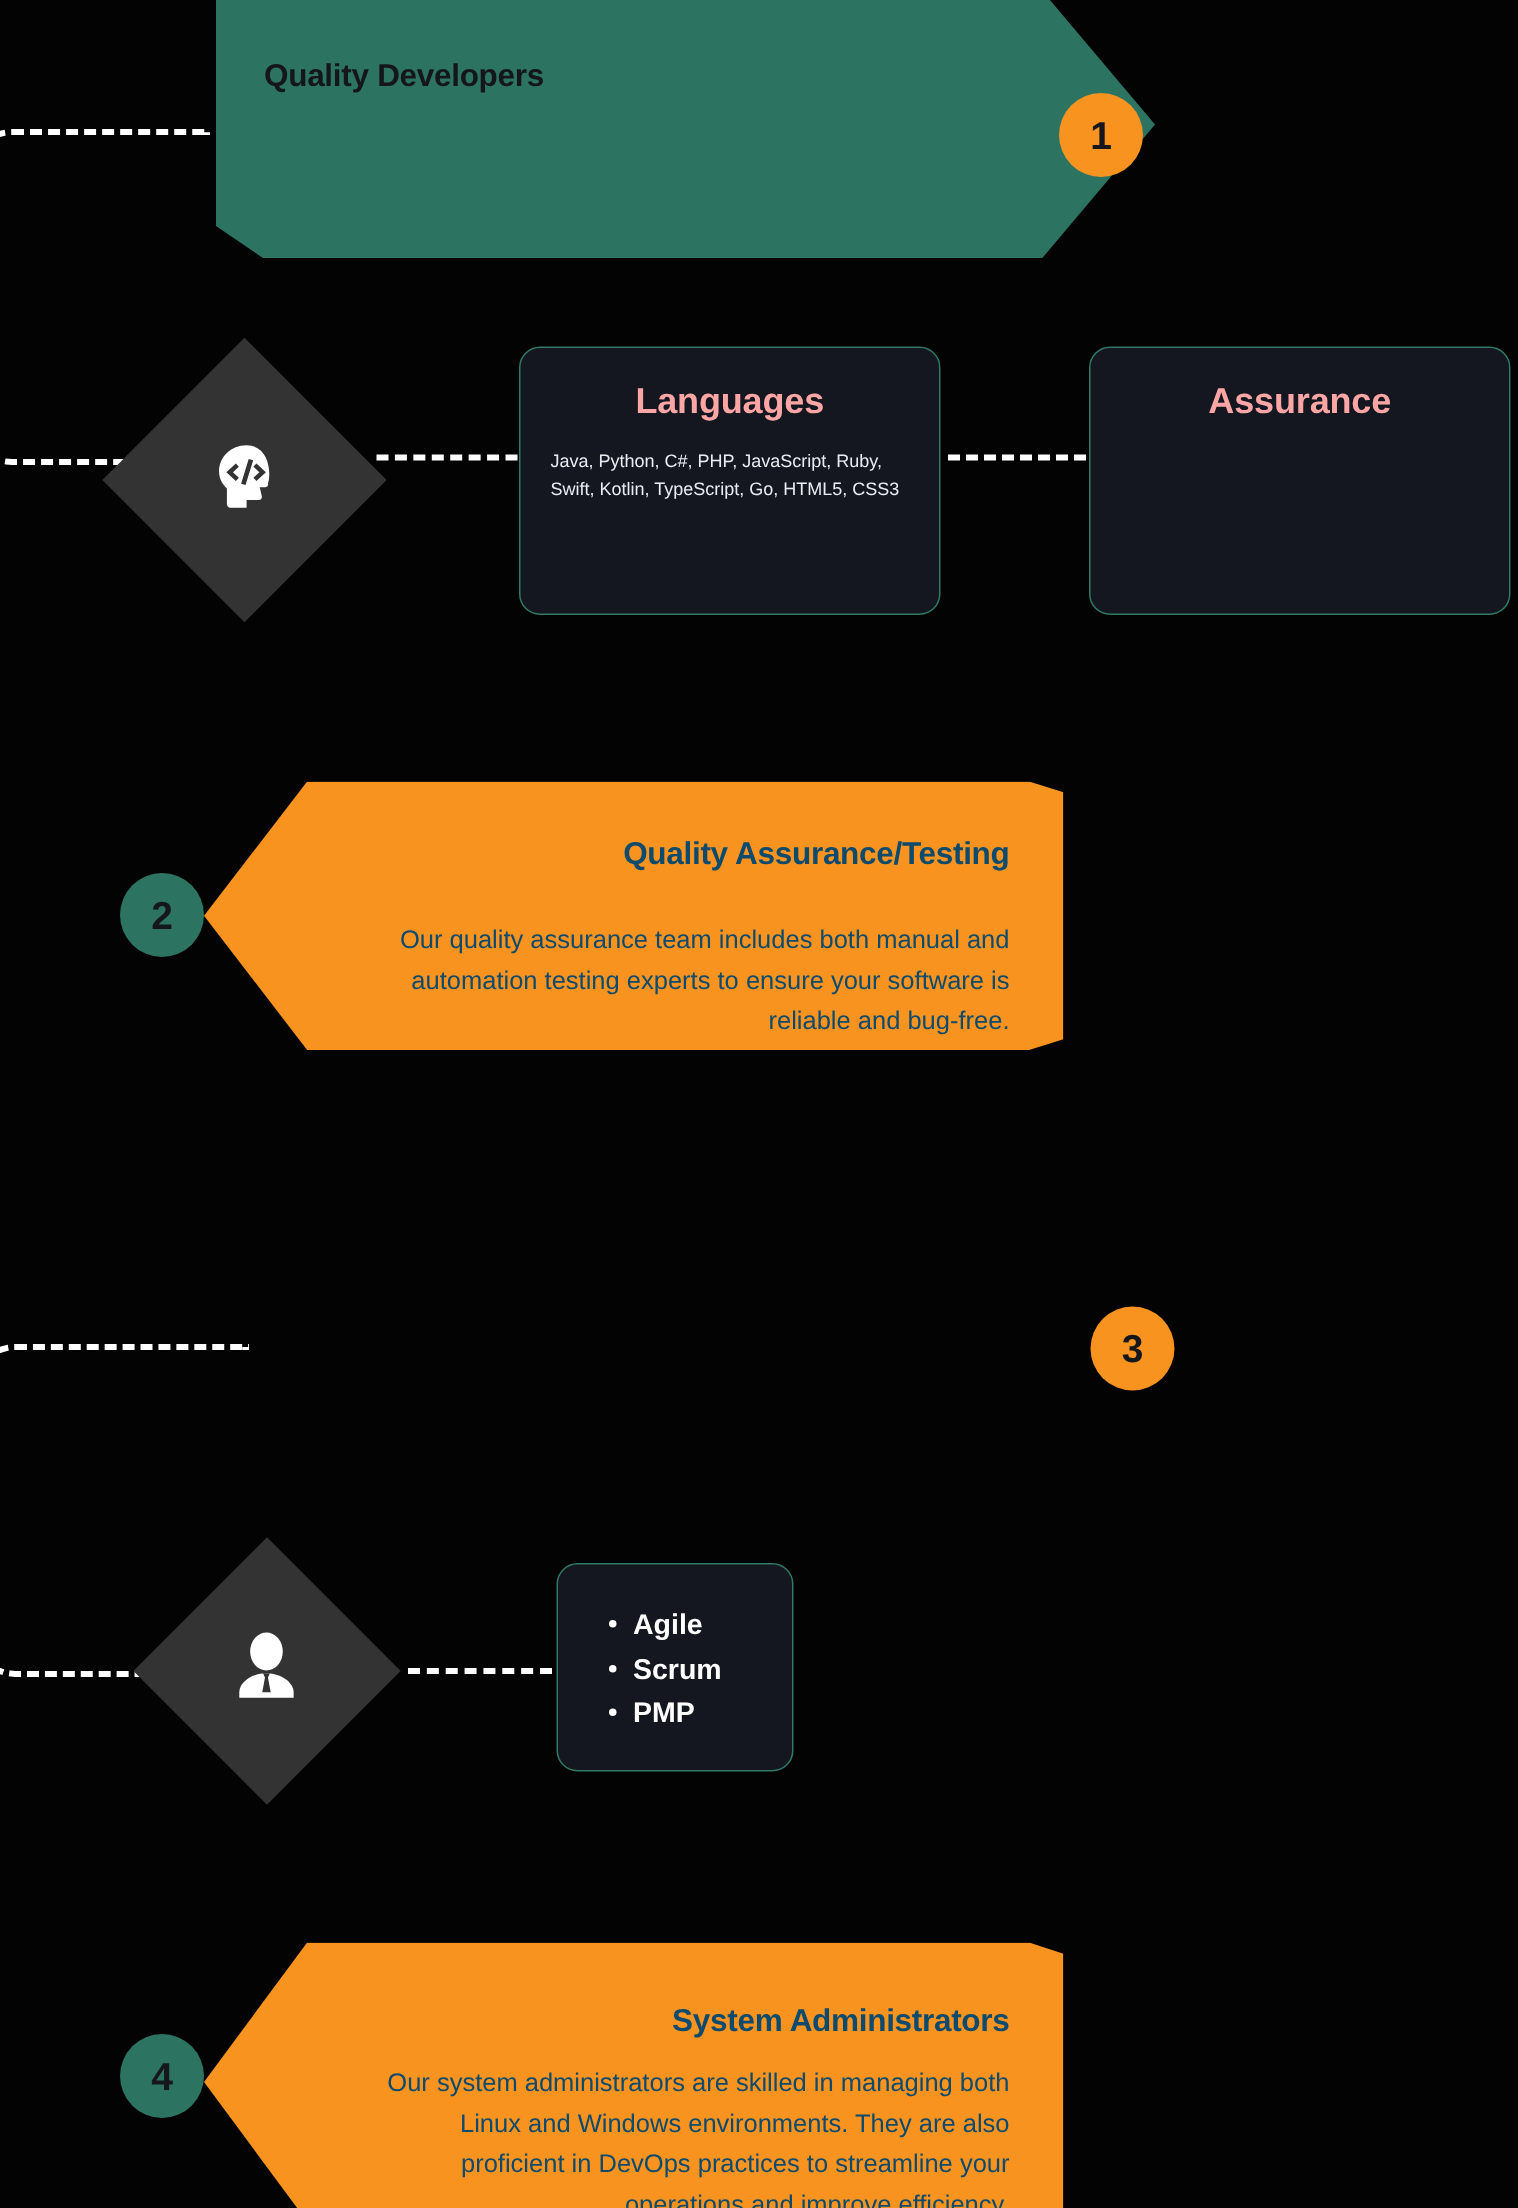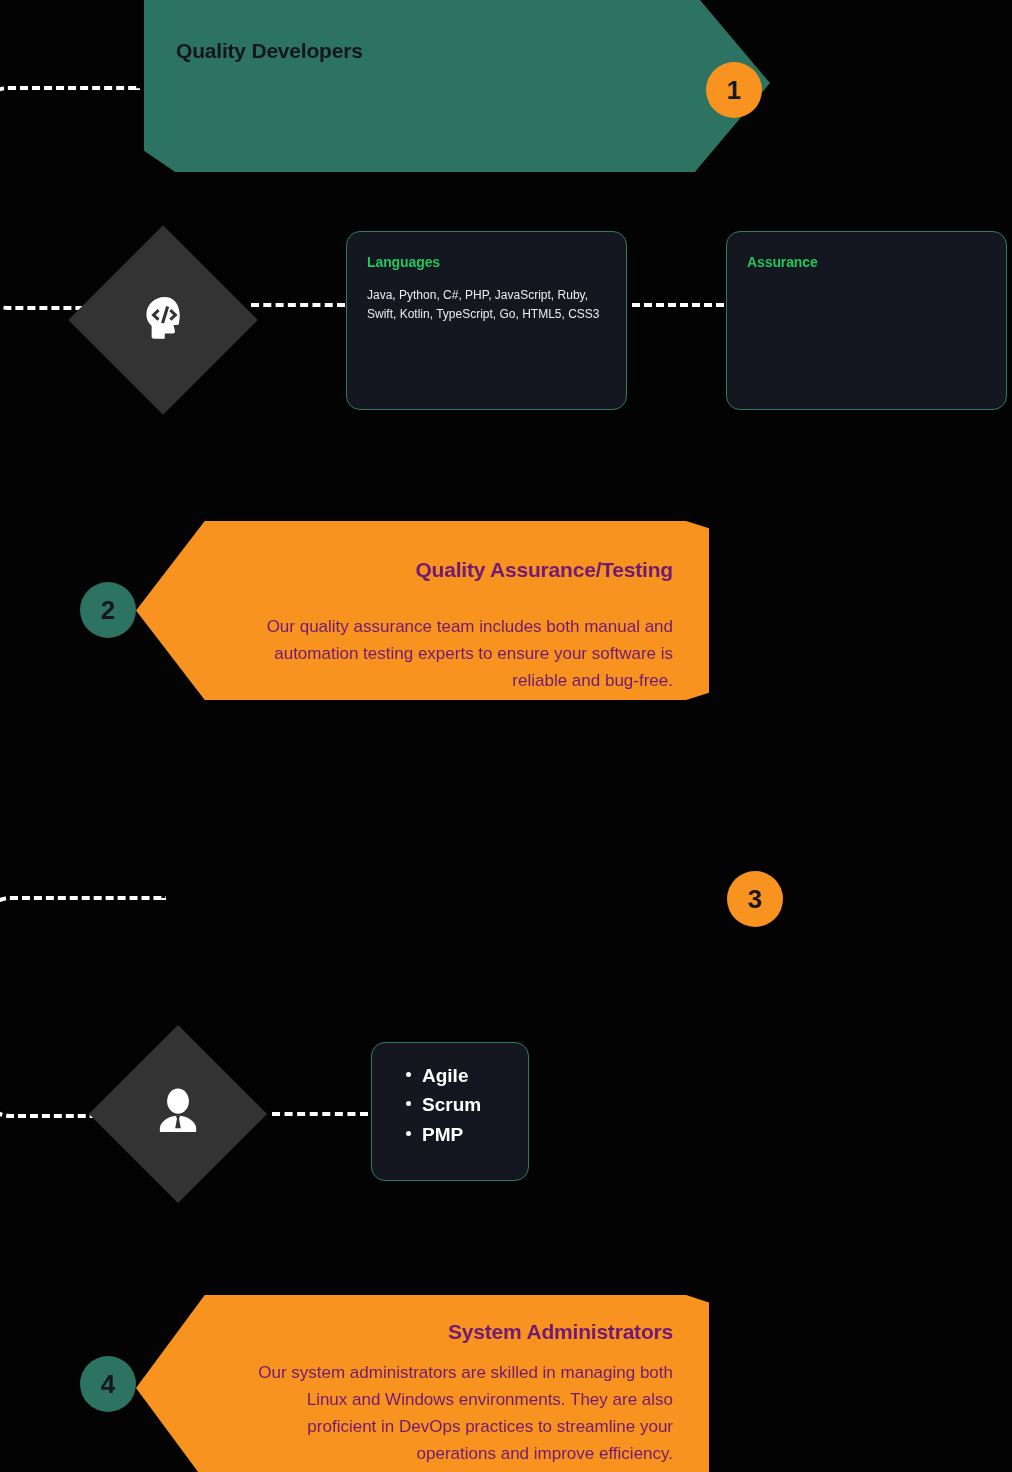--- a/index.html
+++ b/index.html
@@ -24,21 +24,21 @@
   }
   
   .banner-orange-left{
     background:#f7931e;
     clip-path:polygon(12% 0, 96% 0, 100% 4%, 100% 96%, 96% 100%, 12% 100%, 0 50%);
   }
 
   .b-title{font-size:21px;line-height:1.2;}
   .b-body{font-size:17px;line-height:1.58;}
   .ink-dark{color:#14161c;}
-  .ink-dark2{color:#701a75;}
+  .ink-dark2{color:#0c4a6e;}
 
   
   .badge{
     position:absolute;width:56px;height:56px;border-radius:50%;
     display:flex;align-items:center;justify-content:center;
     font-size:26px;font-weight:bold;
   }
   .badge-orange{background:#f7931e;color:#15171d;}
   .badge-green{background:#2c7461;color:#15171d;}
 
@@ -50,22 +50,23 @@
   }
   .diamond .glyph{transform:rotate(-45deg);display:block;}
 
   
   .card{
     position:absolute;box-sizing:border-box;
     background:#14171f;border:1.5px solid #2f7a66;border-radius:14px;
     padding:22px 20px 20px 20px;
   }
   .card-title{
-    margin:0 0 16px 0;color:#22c55e;font-size:14px;font-weight:bold;
+    margin:0 0 16px 0;color:#fca5a5;font-size:24px;font-weight:bold;
     letter-spacing:-0.1px;
+    text-align:center;
   }
   .card-body{margin:0;color:#e9ecf1;font-size:12px;line-height:1.55;}
   .card ul{margin:0;padding:0 0 0 22px;list-style:none;}
   .card ul li{
     color:#ffffff;font-size:19px;font-weight:bold;line-height:1.55;
     position:relative;padding-left:16px;
   }
   .card ul li::before{
     content:"";position:absolute;left:0;top:11px;
     width:5px;height:5px;border-radius:50%;background:#ffffff;
@@ -142,30 +143,30 @@
       <svg width="58" height="58" viewBox="0 0 64 64" aria-hidden="true">
         <ellipse cx="32" cy="20" rx="12" ry="14" fill="#ffffff"></ellipse>
         <path fill="#ffffff" d="M32 36c-11 0-20 7-20 14v4h40v-4c0-7-9-14-20-14z"></path>
         <path fill="#333333" d="M29.5 36h5l-1.4 3.2 2 10.8h-6.2l2-10.8z"></path>
       </svg>
     </span>
   </div>
 
   <div class="dash-h" style="left:272px;top:1112px;width:96px;"></div>
 
-  <div class="card" style="left:371px;top:1042px;width:158px;height:139px;padding:18px 4px 14px 12px;display:flex;align-items:flex-start;">
+  <div class="card" style="left:371px;top:1042px;width:158px;height:139px;padding:18px 4px 14px 12px;display:flex;align-items:center;">
     <ul>
       <li>Agile</li>
       <li>Scrum</li>
       <li>PMP</li>
     </ul>
   </div>
 
   <div class="banner banner-orange-left" style="left:136px;top:1295px;width:573px;height:186px;padding:20px 36px 20px 110px;text-align:right;">
-    <p class="b-title ink-dark2" style="margin-top:4px;">System Administrators</p>
+    <p class="b-title ink-dark2" style="margin-top:20px;">System Administrators</p>
     <p class="b-body ink-dark2" style="margin-top:16px;">Our system administrators are skilled in managing both Linux and Windows environments. They are also proficient in DevOps practices to streamline your operations and improve efficiency.</p>
   </div>
 
   <div class="badge badge-green" style="left:80px;top:1356px;">
     <span>4</span>
   </div>
 
 </div>
 
 </body></html>

